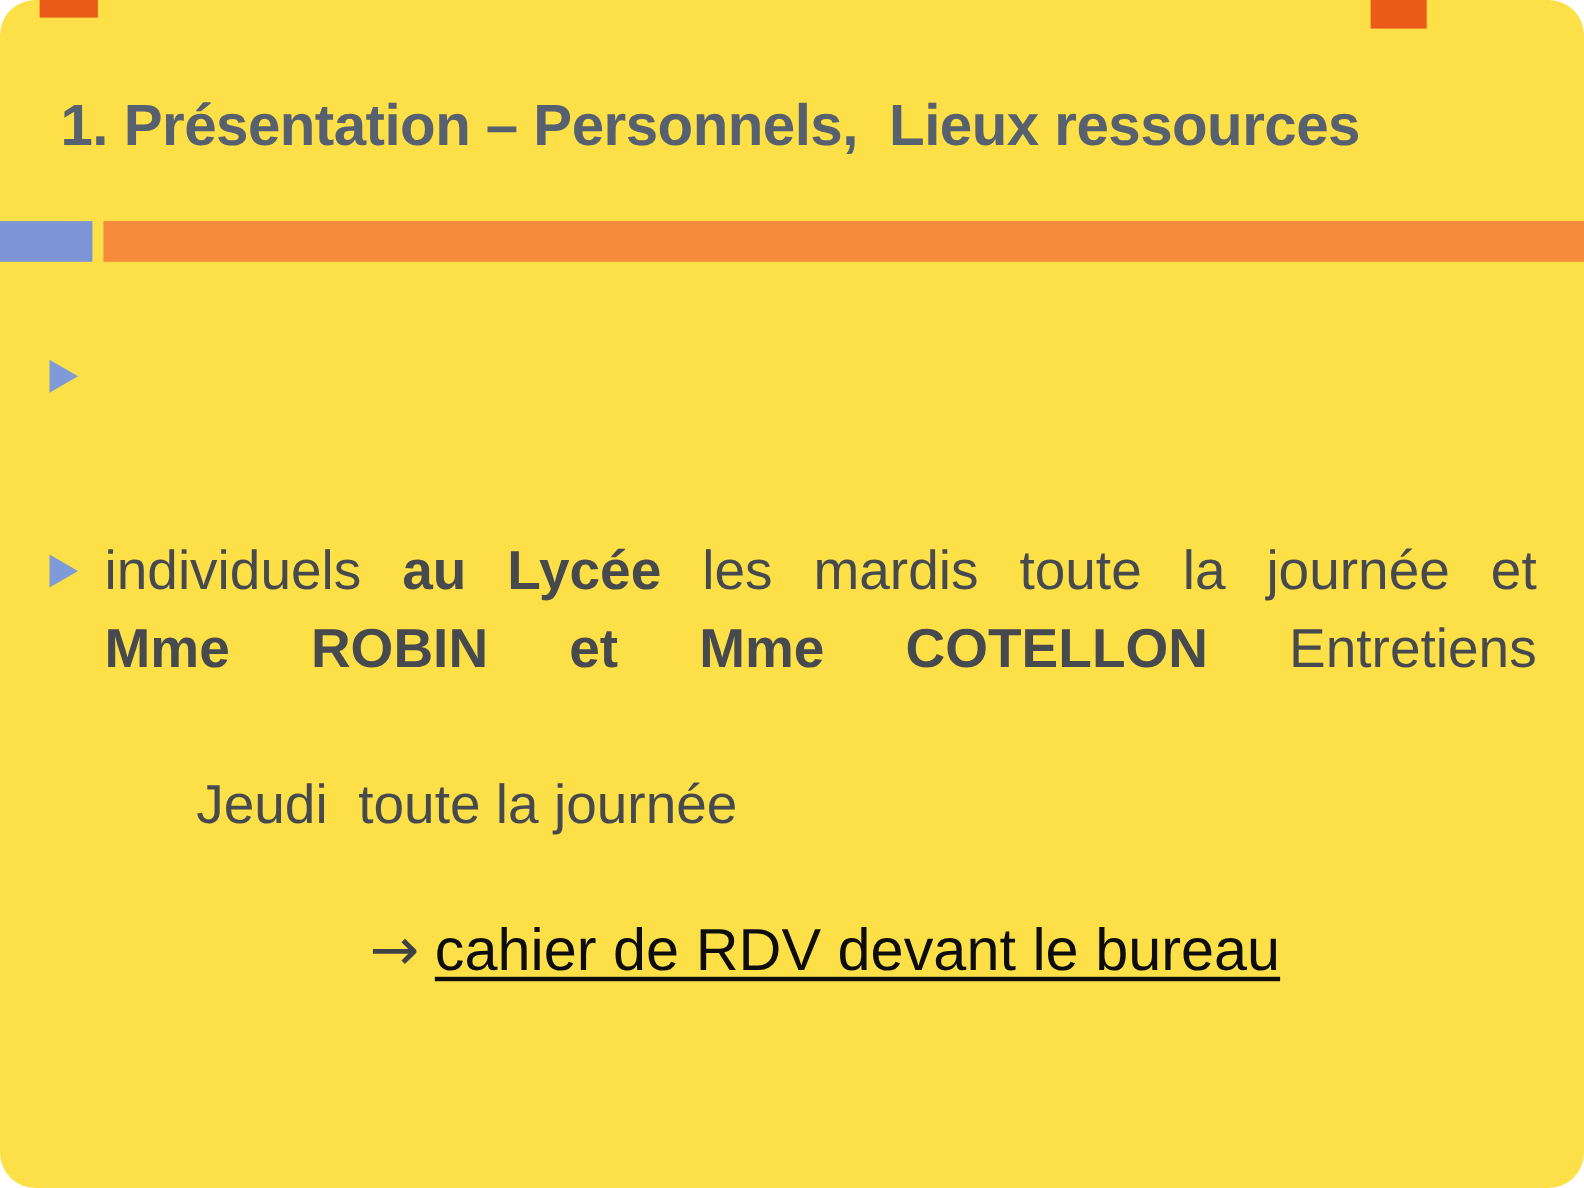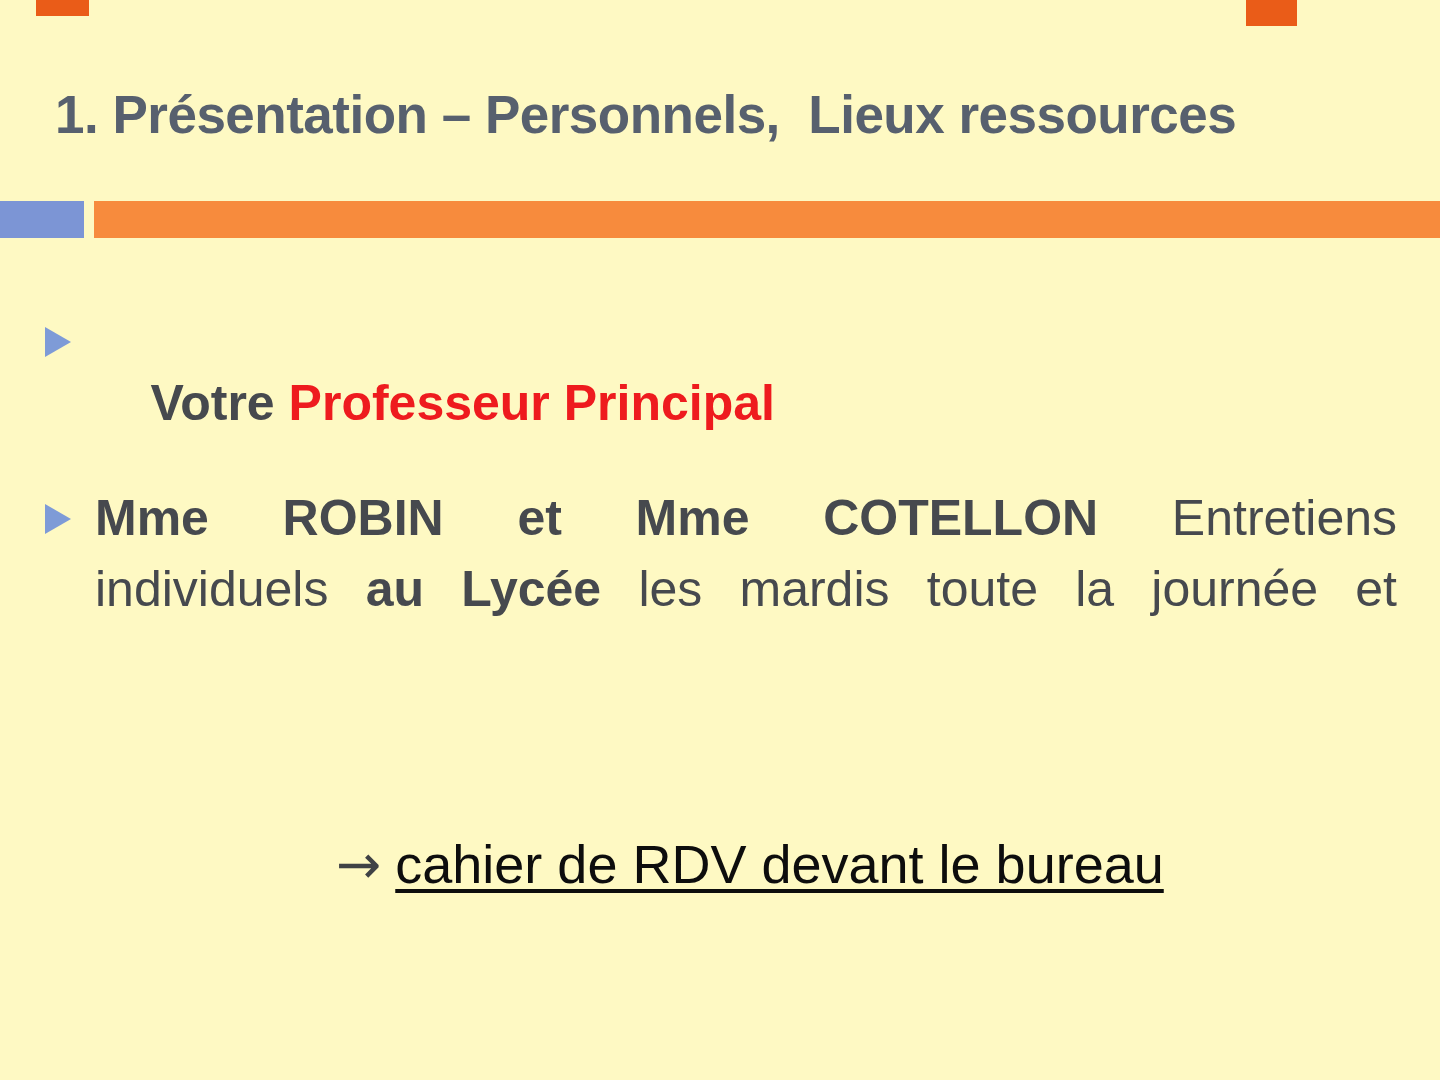--- a/index.html
+++ b/index.html
@@ -4,22 +4,23 @@
 <style>
   html, body { margin: 0; padding: 0; }
   body {
     width: 1440px; height: 1080px;
     font-family: "Liberation Sans", sans-serif;
     background: #ffffff;
   }
   .slide {
     position: relative;
     width: 1440px; height: 1080px;
-    background: #fef9c3;
+    background: #fde047;
     overflow: hidden;
+    border-radius: 32px;
   }
 
   
   .frag { position: absolute; top: 0; }
   .frag-left  { left: 36px;  width: 53px; height: 16px; }
   .frag-right { left: 1246px; width: 51px; height: 26px; }
 
   
   .title {
     position: absolute;
@@ -105,32 +106,32 @@
   <div class="frag frag-right" style="background-color: rgb(234, 92, 24);"></div>
 
   <h1 class="title" style="color: rgb(87, 96, 110);">1. Présentation – Personnels,  Lieux ressources</h1>
 
   <div class="divider-blue" style="background-color: rgb(124, 149, 213);"></div>
 
   <div class="divider-orange" style="background-color: rgb(247, 139, 61);"></div>
 
   <span class="tri tri1" style="color: rgb(126, 155, 215);"></span>
 
-  <div class="bullet1-text">
-    <span style="color: rgb(70, 73, 78);">Votre </span><span style="color: rgb(238, 27, 30);">Professeur Principal</span>
-  </div>
 
   <span class="tri tri2" style="color: rgb(126, 155, 215);"></span>
 
   <div class="bullet2-par" style="color: rgb(70, 73, 78);">
     <div class="line-justify">
+      <span>individuels </span><span class="b">au Lycée</span><span> les mardis toute la journée et</span>
+    </div>
+    <div class="line-justify">
       <span class="b">Mme ROBIN et Mme COTELLON</span><span> Entretiens</span>
     </div>
-    <div class="line-justify">
-      <span>individuels </span><span class="b">au Lycée</span><span> les mardis toute la journée et</span>
+    <div class="line-left">
+      <span>Jeudi  toute la journée</span>
     </div>
   </div>
 
   <div class="note">
     <span class="note-arrow" style="color: rgb(63, 66, 69);">→</span><span class="note-text" style="color: rgb(13, 13, 13);">cahier de RDV devant le bureau</span>
   </div>
 
 </div>
 
 </body></html>

